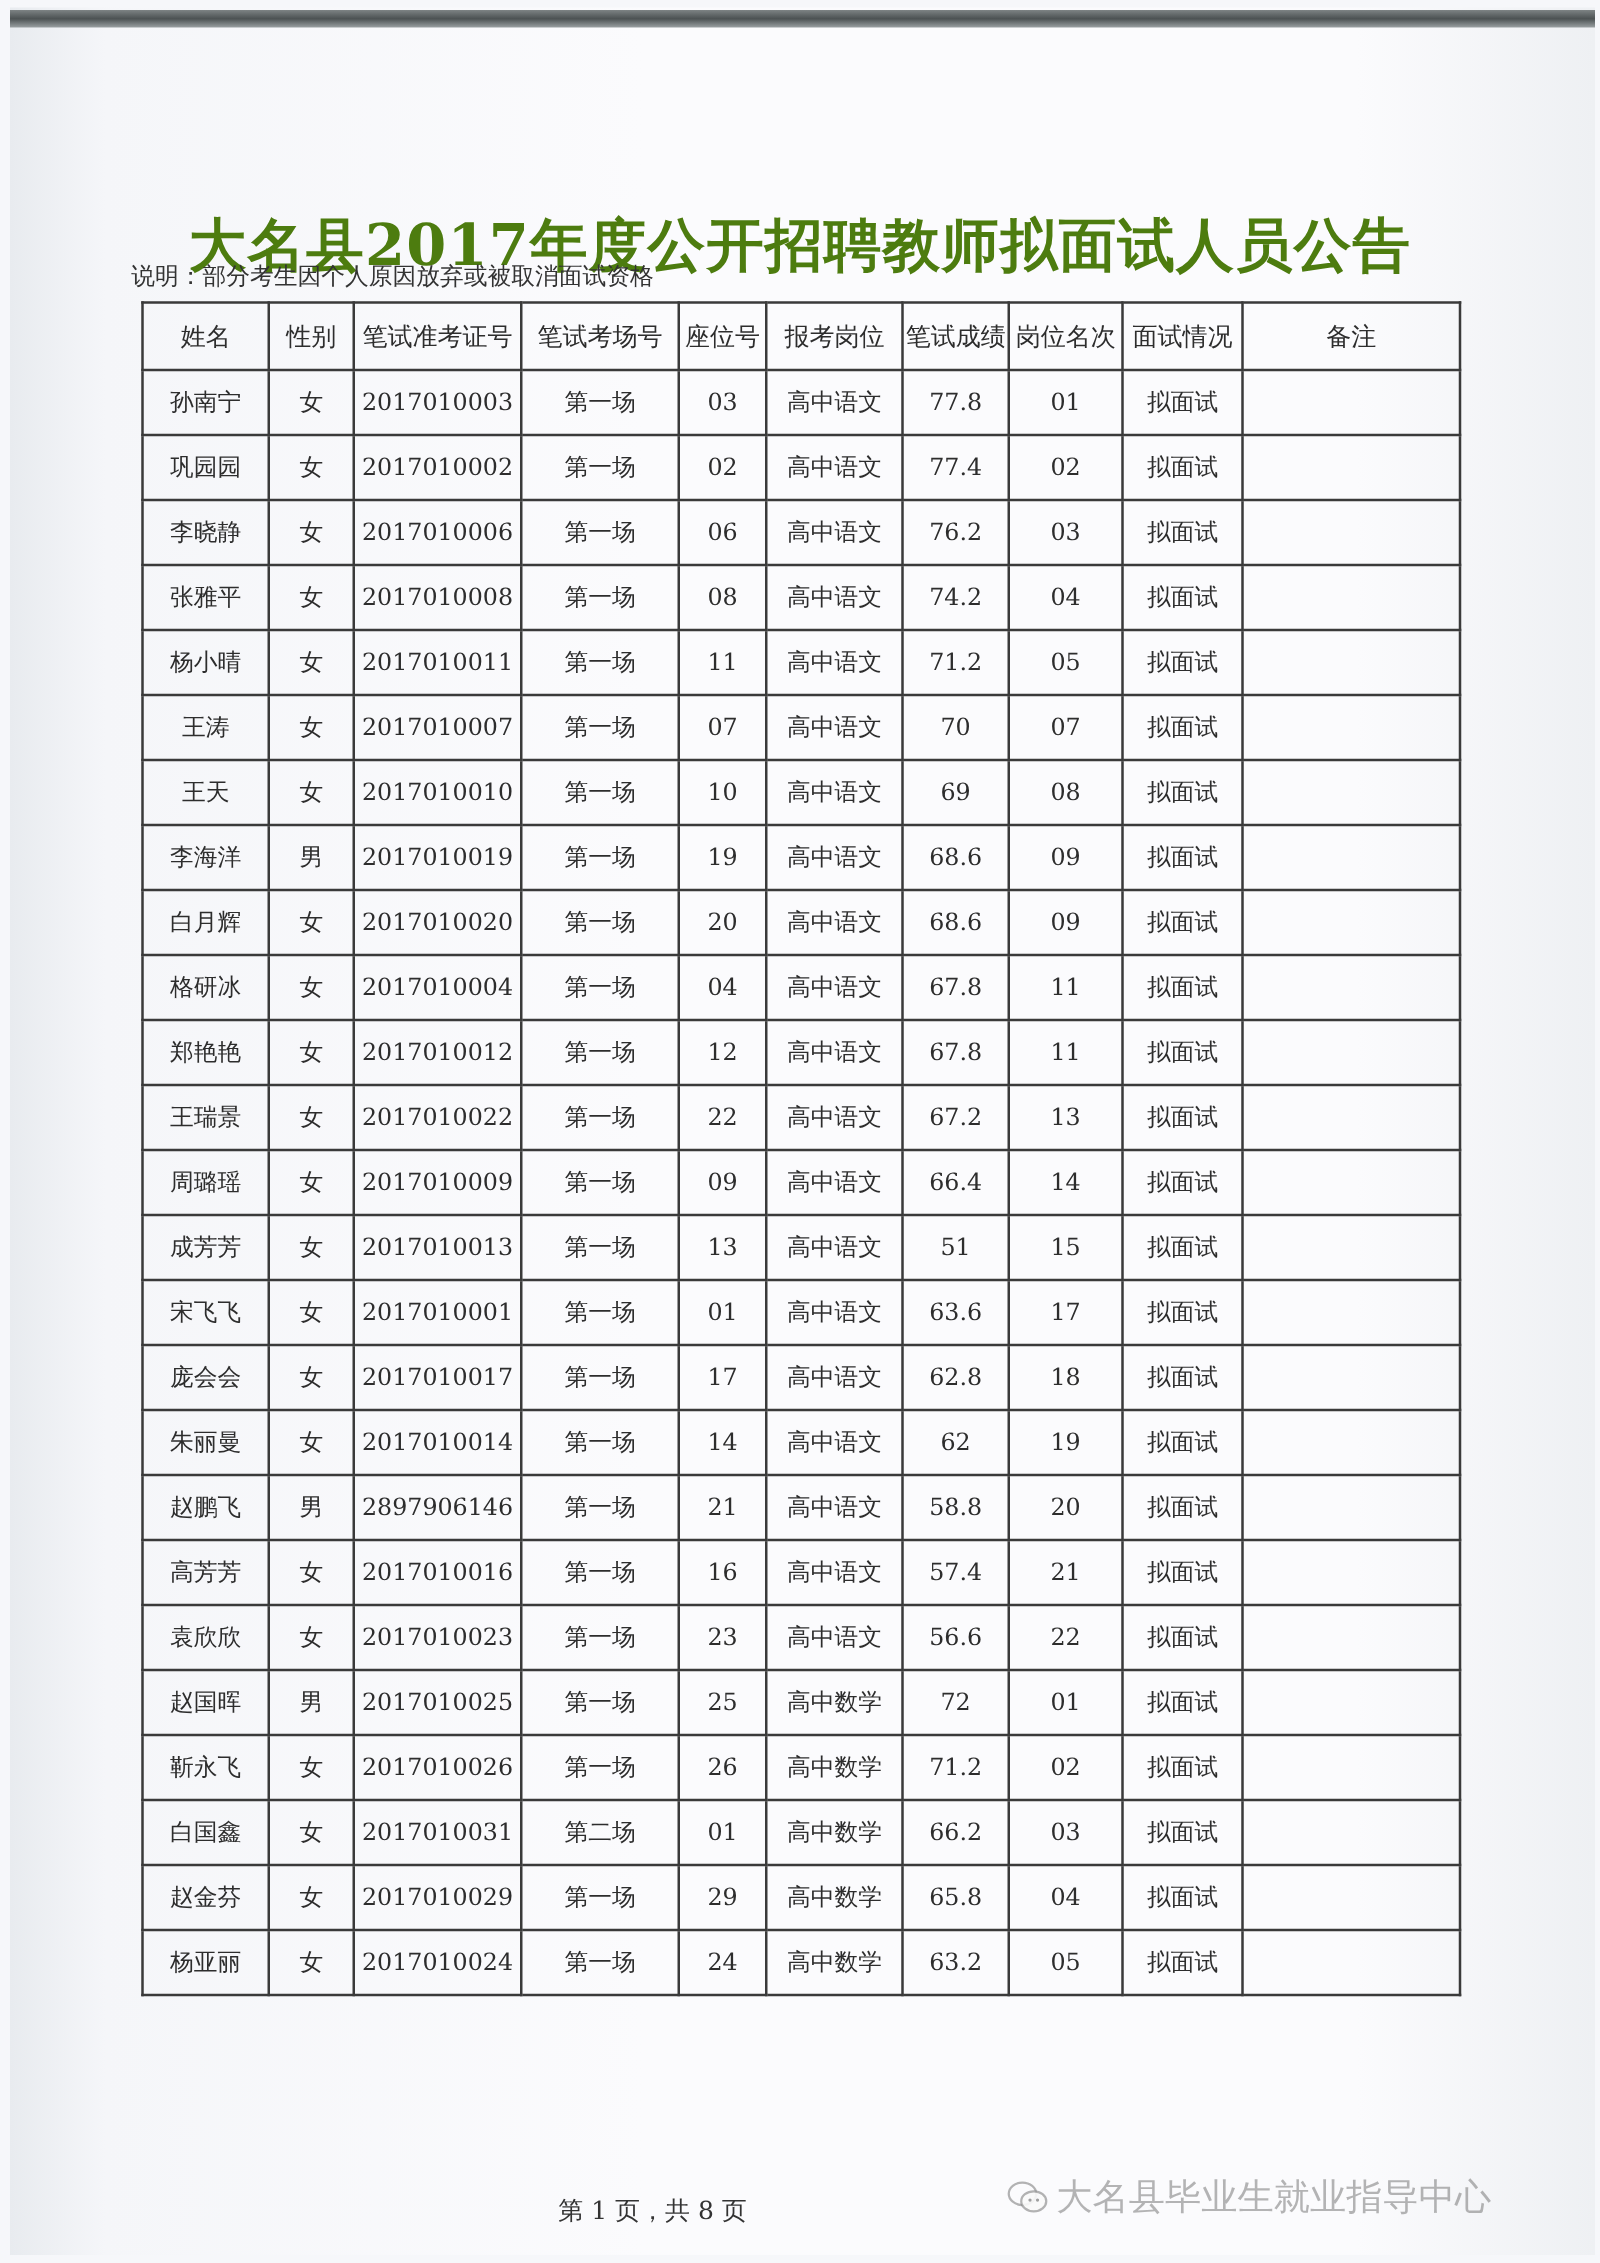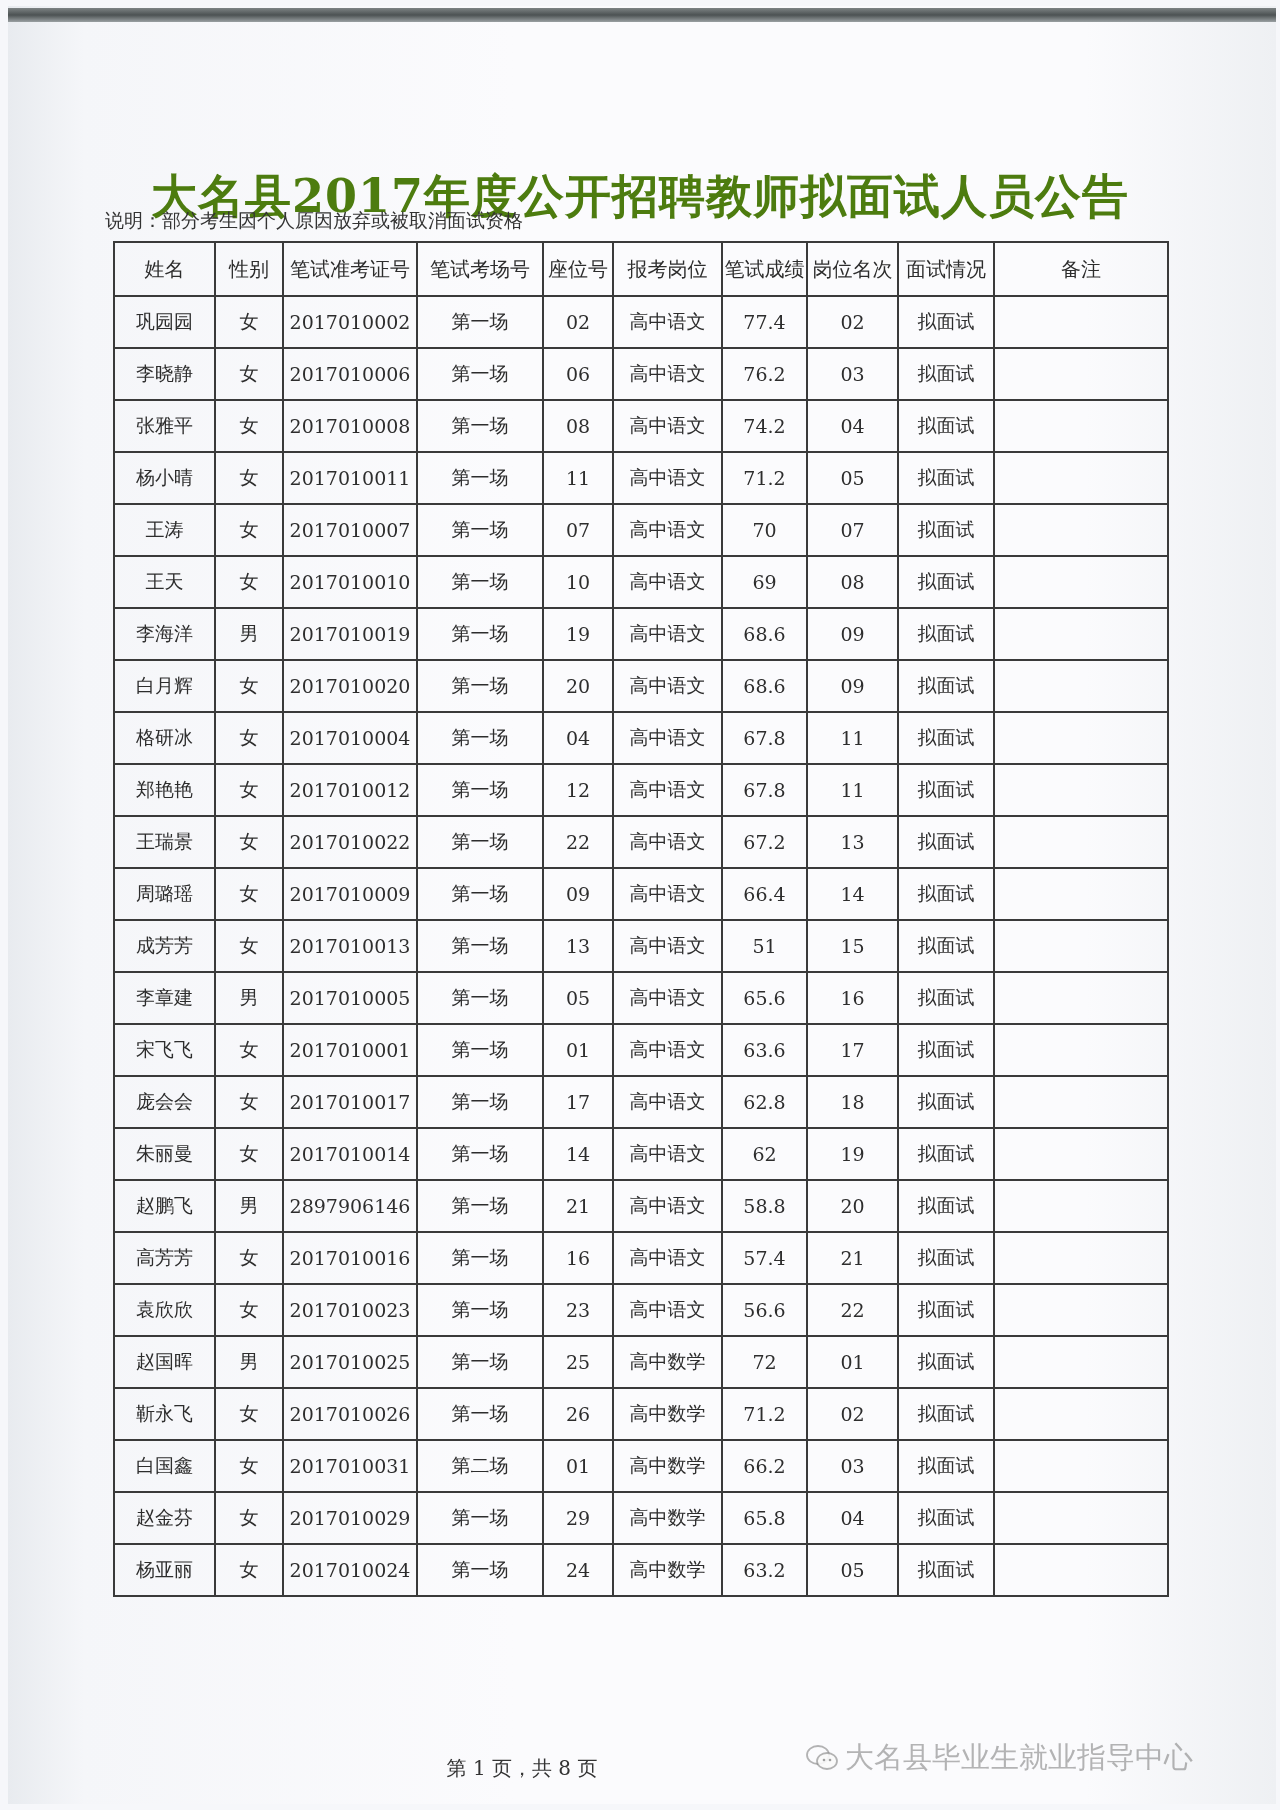--- a/index.html
+++ b/index.html
@@ -78,20 +78,32 @@
         <th>座位号</th>
         <th>报考岗位</th>
         <th>笔试成绩</th>
         <th>岗位名次</th>
         <th>面试情况</th>
         <th>备注</th>
       </tr>
   </thead>
   <tbody id="tbody">
       <tr>
+        <td>孙南宁</td>
+        <td>女</td>
+        <td class="num">2017010003</td>
+        <td>第一场</td>
+        <td class="num">03</td>
+        <td>高中语文</td>
+        <td class="num">77.8</td>
+        <td class="num">01</td>
+        <td>拟面试</td>
+        <td></td>
+      </tr>
+      <tr>
         <td>巩园园</td>
         <td>女</td>
         <td class="num">2017010002</td>
         <td>第一场</td>
         <td class="num">02</td>
         <td>高中语文</td>
         <td class="num">77.4</td>
         <td class="num">02</td>
         <td>拟面试</td>
         <td></td>
@@ -230,32 +242,20 @@
       </tr>
       <tr>
         <td>成芳芳</td>
         <td>女</td>
         <td class="num">2017010013</td>
         <td>第一场</td>
         <td class="num">13</td>
         <td>高中语文</td>
         <td class="num">51</td>
         <td class="num">15</td>
-        <td>拟面试</td>
-        <td></td>
-      </tr>
-      <tr>
-        <td>李章建</td>
-        <td>男</td>
-        <td class="num">2017010005</td>
-        <td>第一场</td>
-        <td class="num">05</td>
-        <td>高中语文</td>
-        <td class="num">65.6</td>
-        <td class="num">16</td>
         <td>拟面试</td>
         <td></td>
       </tr>
       <tr>
         <td>宋飞飞</td>
         <td>女</td>
         <td class="num">2017010001</td>
         <td>第一场</td>
         <td class="num">01</td>
         <td>高中语文</td>

